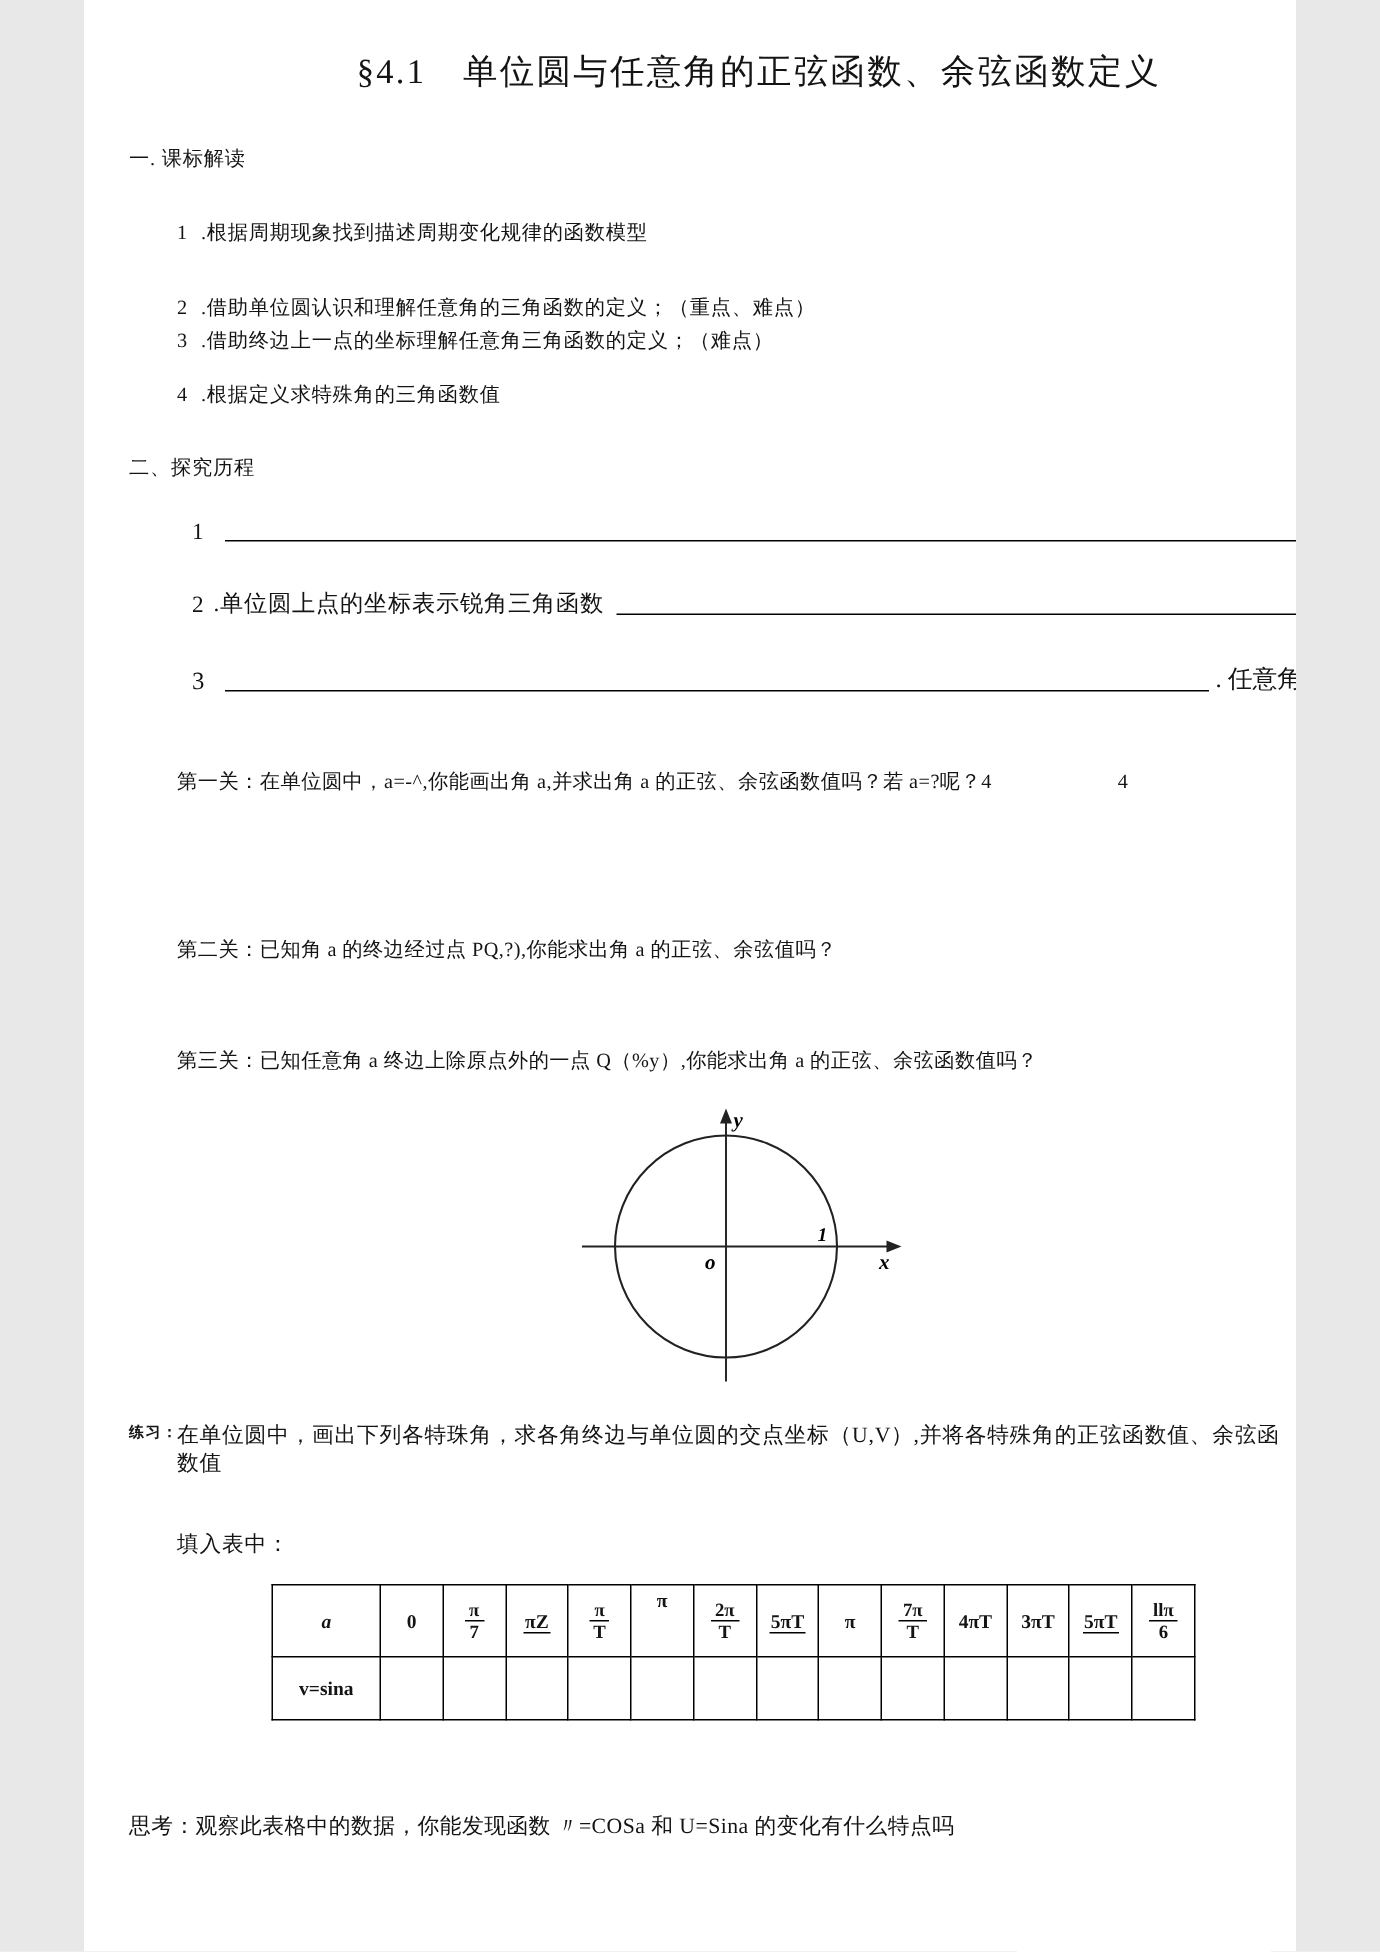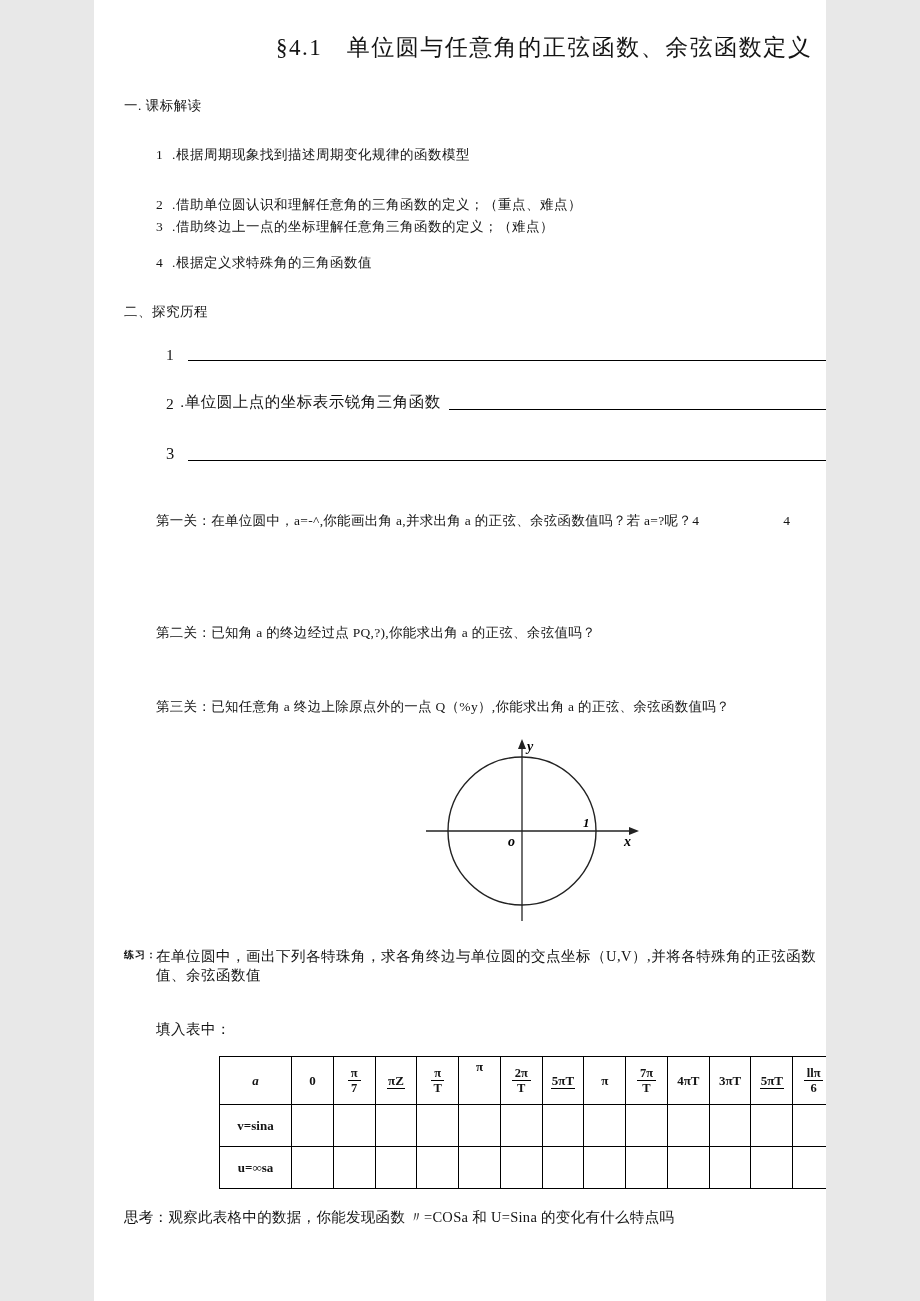--- a/index.html
+++ b/index.html
@@ -1,19 +1,19 @@
 <!DOCTYPE html>
 <html><head>
 <meta charset="utf-8">
 <style>
   * { margin: 0; padding: 0; box-sizing: border-box; }
   html, body { background: #e8e8e8; }
   .page {
     position: relative;
-    width: 732px;
+    width: 808px;
     height: 1301px;
     background: #ffffff;
     margin: 0 auto;
     font-family: "Liberation Serif", "DejaVu Serif", serif;
     color: #141414;
     overflow: hidden;
   }
   .abs { position: absolute; }
 
   .title {
@@ -197,34 +197,18 @@
           <td></td>
           <td></td>
           <td></td>
           <td></td>
           <td></td>
           <td></td>
           <td></td>
           <td></td>
           <td></td>
         </tr>
-        <tr>
-          <th class="rowhead">u=∞sa</th>
-          <td></td>
-          <td></td>
-          <td></td>
-          <td></td>
-          <td></td>
-          <td></td>
-          <td></td>
-          <td></td>
-          <td></td>
-          <td></td>
-          <td></td>
-          <td></td>
-          <td></td>
-        </tr>
       </tbody>
   </table>
 
   <div class="abs think-line">思考：观察此表格中的数据，你能发现函数 〃=COSa 和 U=Sina 的变化有什么特点吗</div>
 
 </div>
 
 </body></html>

